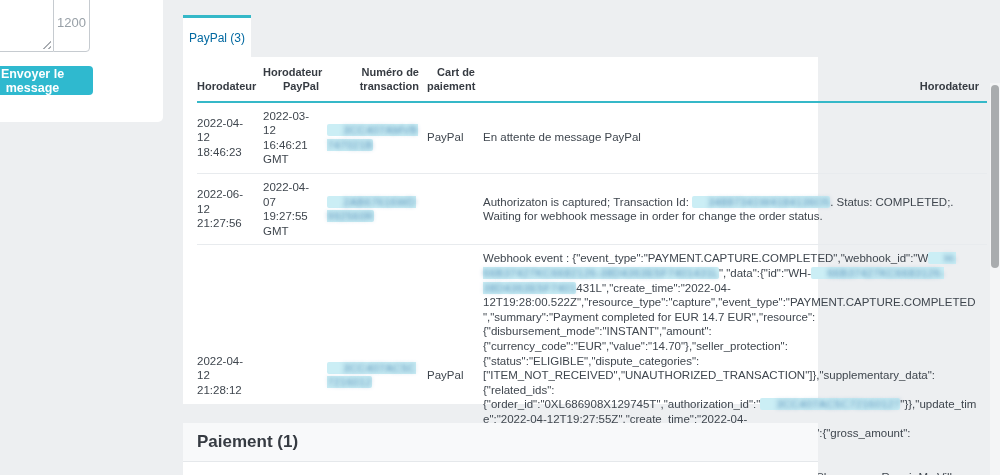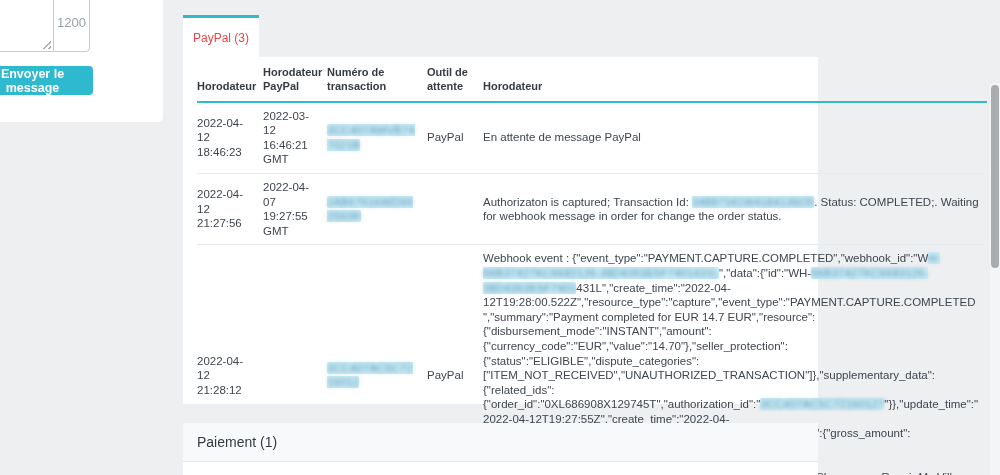--- a/index.html
+++ b/index.html
@@ -35,58 +35,58 @@
   }
   .send-button{
     position:absolute; left:32px; top:86px; width:121px; height:29px;
     background:#2fb9cf; border:none; border-radius:4px;
     color:#ffffff; font-weight:bold; font-size:12.5px;
     font-family:"Liberation Sans",sans-serif;
     display:flex; align-items:center; justify-content:center; cursor:pointer;
   }
   
   .paypal-tab{
-    position:absolute; left:183px; top:15px; width:76px; height:42px; box-sizing:border-box;
+    position:absolute; left:183px; top:15px; width:68px; height:42px; box-sizing:border-box;
     background:#ffffff; border-top:3px solid #35b8c8;
     display:flex; align-items:center; justify-content:center;
-    font-size:12px; color:#ef4444; cursor:pointer;
+    font-size:12px; color:#0369a1; cursor:pointer;
   }
   .main-panel{
     position:absolute; left:183px; top:57px; width:635px; height:347px;
     background:#ffffff;
   }
   .payment-panel{
     position:absolute; left:183px; top:423px; width:635px; height:70px;
     background:#ffffff;
   }
   .payment-panel .panel-heading{
     height:39px; box-sizing:border-box; background:#f8f9fa;
     border-bottom:1px solid #e5e8eb;
     display:flex; align-items:center; padding-left:14px;
-    font-weight:normal; font-size:14px; color:#363b42;
+    font-weight:bold; font-size:17px; color:#363b42;
   }
   
   .table-wrap{ position:absolute; left:197px; top:59px; width:790px; }
   table.paypal-table{ width:100%; border-collapse:collapse; table-layout:fixed; }
   .paypal-table th{
-    vertical-align:bottom; text-align:left;
+    vertical-align:bottom; text-align:right;
     font-size:11px; font-weight:bold; color:#363b42;
     padding:6px 8px 7px 0; line-height:1.3;
     border-bottom:2px solid #35b8c8;
   }
   .paypal-table td{
     vertical-align:middle; font-size:11.5px; line-height:1.27;
     padding:6px 8px 6px 0; color:#3f464e;
     overflow-wrap:anywhere;
   }
   .paypal-table tbody tr{ border-bottom:1px solid #e8ebee; }
   .col-ts{width:66px;} .col-pts{width:64px;} .col-tx{width:100px;} .col-tool{width:56px;}
   .redacted{
     background:#cbeef5; border-radius:2px;
-    color:transparent; text-shadow:0 0 4px rgba(70,130,175,.9);
+    color:transparent; text-shadow:0 0 4px rgba(70,130,175,.9);padding-left:16px;
   }
   
   .scroll-track{
     position:absolute; left:990px; top:83px; width:10px; height:392px;
     background:#f4f5f6;
   }
   .scroll-thumb{
     position:absolute; left:991px; top:85px; width:8px; height:183px;
     background:#a9acae; border-radius:4px; cursor:grab;
   }
@@ -118,34 +118,34 @@
           <col class="col-pts">
           <col class="col-tx">
           <col class="col-tool">
           <col>
       </colgroup>
       <thead>
           <tr id="paypal-thead-row">
             <th>Horodateur</th>
             <th>Horodateur PayPal</th>
             <th>Numéro de transaction</th>
-            <th>Outil de attente</th>
+            <th>Cart de paiement</th>
             <th>Horodateur</th>
           </tr>
         </thead>
       <tbody id="paypal-tbody">
           <tr>
             <td>2022-04-12 18:46:23</td>
             <td>2022-03-12 16:46:21 GMT</td>
             <td><span class="redacted">3CC407AMVB747021B</span></td>
             <td>PayPal</td>
             <td>En attente de message PayPal</td>
           </tr>
           <tr>
-            <td>2022-04-12 21:27:56</td>
+            <td>2022-06-12 21:27:56</td>
             <td>2022-04-07 19:27:55 GMT</td>
             <td><span class="redacted">2AB67616WD992560R</span></td>
             <td></td>
             <td>Authorizaton is captured; Transaction Id: <span class="redacted">34887341W4184136O5</span>. Status: COMPLETED;. Waiting for webhook message in order for change the order status.</td>
           </tr>
           <tr>
             <td>2022-04-12 21:28:12</td>
             <td></td>
             <td><span class="redacted">3CC407AC5C7216012</span></td>
             <td>PayPal</td>

